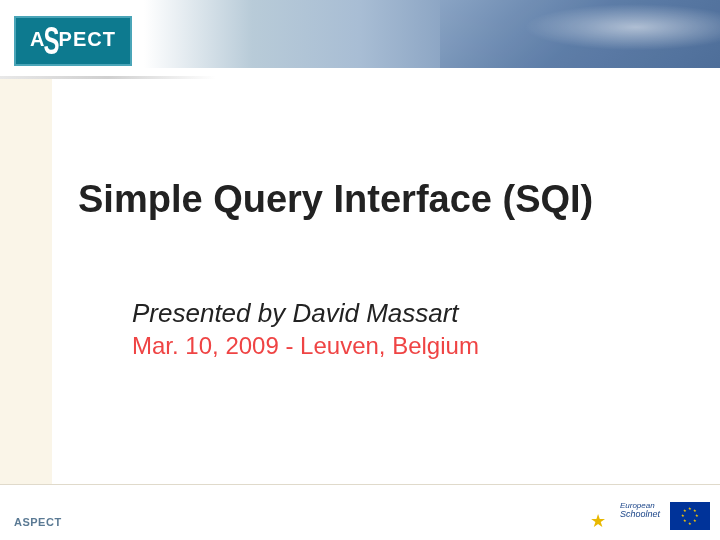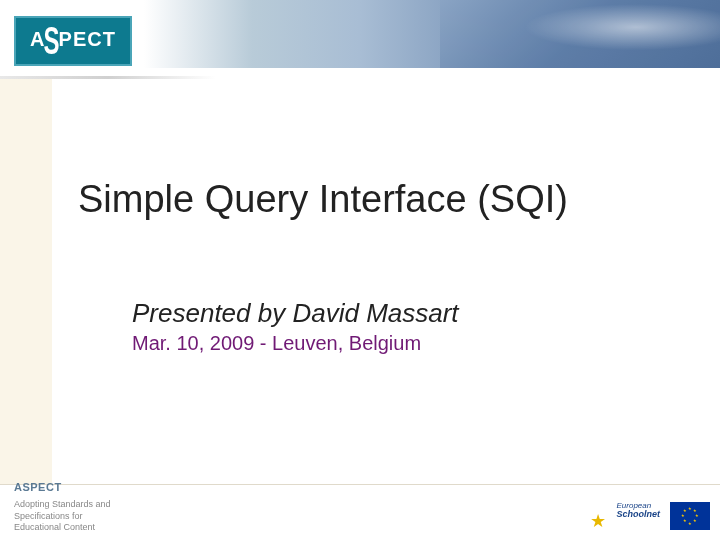--- a/index.html
+++ b/index.html
@@ -71,39 +71,39 @@
       width: 52px;
       bottom: 55px;
       background: #faf5e8;
     }
     
     .title {
       position: absolute;
       top: 178px;
       left: 78px;
       font-size: 38px;
-      font-weight: normal;
+      font-weight: bold;
       color: #222;
     }
     
     .presenter {
       position: absolute;
       top: 298px;
       left: 132px;
       font-size: 26px;
       color: #222;
       font-style: italic;
     }
     
     .date-loc {
       position: absolute;
       top: 332px;
       left: 132px;
-      font-size: 20px;
-      color: #701a75;
+      font-size: 24px;
+      color: #ef4444;
     }
     
     .footer-line {
       position: absolute;
       bottom: 55px; left: 0; right: 0;
       height: 1px;
       background: #e0dacb;
     }
     
     .footer-left {
@@ -150,21 +150,21 @@
     .eun-text {
       position: absolute;
       right: 0; top: 2px;
       font-size: 8px;
       font-style: italic;
       color: #1a4488;
       text-align: left;
       line-height: 1;
     }
     
-    .eun-text .sch { font-weight: bold; font-size: 9px; margin-top: 39px; }
+    .eun-text .sch { font-weight: normal; font-size: 9px; margin-top: 39px; }
     
     .eu-flag {
       width: 40px; height: 28px;
       background: #003399;
       position: relative;
       display: flex;
       align-items: center;
       justify-content: center;
     }
     
@@ -197,25 +197,20 @@
 <div class="left-cream"></div>
 
 <div class="title">Simple Query Interface (SQI)</div>
 <div class="presenter">Presented by David Massart</div>
 <div class="date-loc">Mar. 10, 2009 - Leuven, Belgium</div>
 
 <div class="footer-line"></div>
 
 <div class="footer-left">
   <div class="footer-brand">ASPECT</div>
-  <div class="footer-tag">
-    <span>Adopting Standards and</span><br>
-    <span>Specifications for</span><br>
-    <span>Educational Content</span>
-  </div>
 </div>
 
 <div class="footer-right">
   <div class="eun-logo">
     <div class="eun-star">★</div>
     <div class="eun-text">
       <span>European</span><br>
       <span class="sch">Schoolnet</span>
     </div>
   </div>

